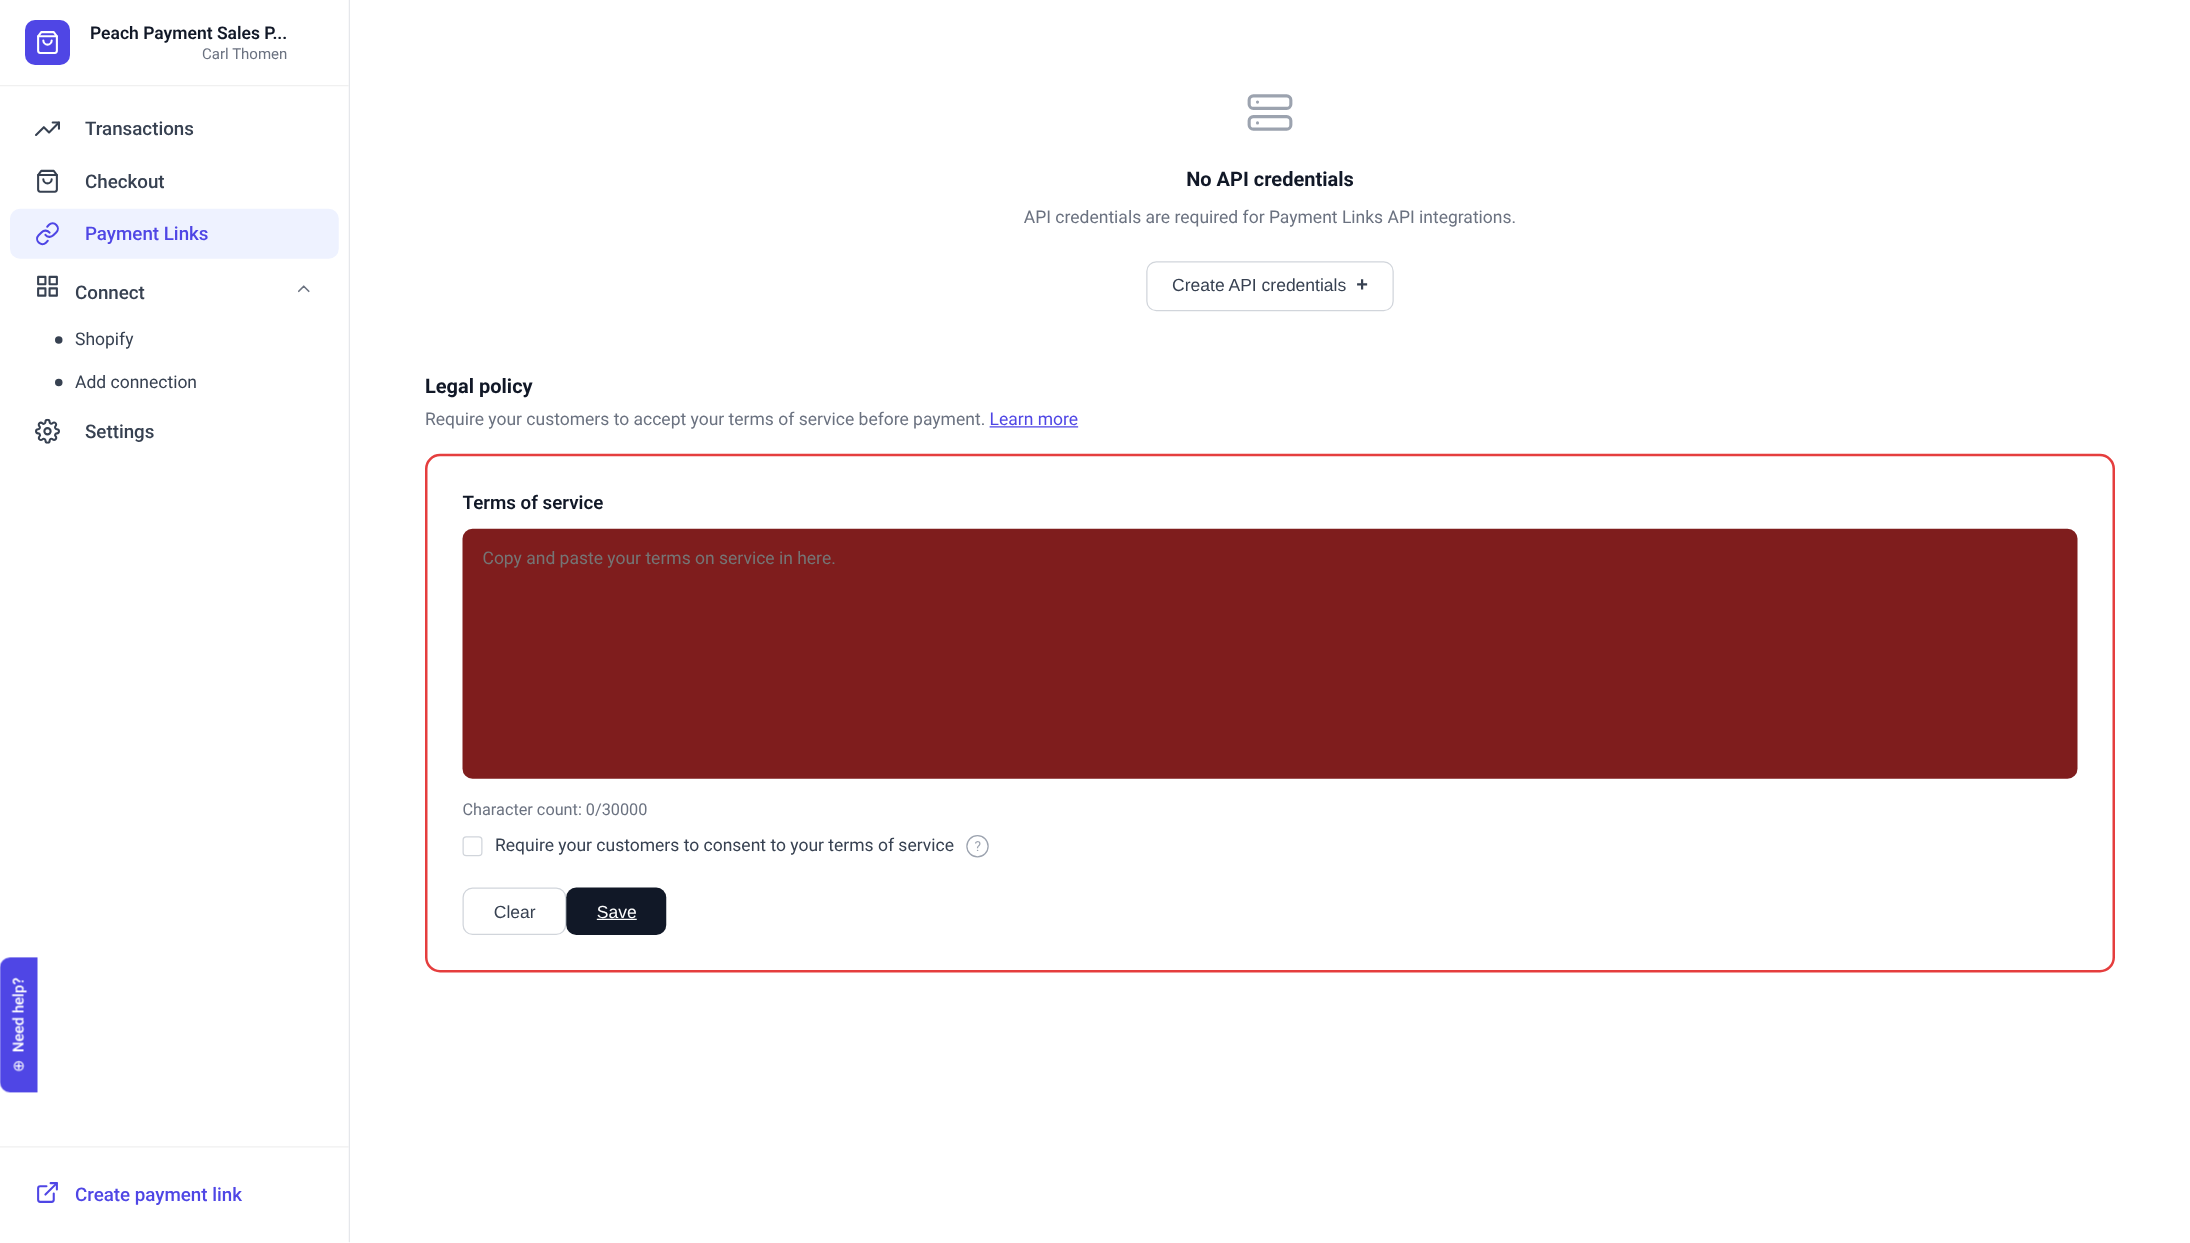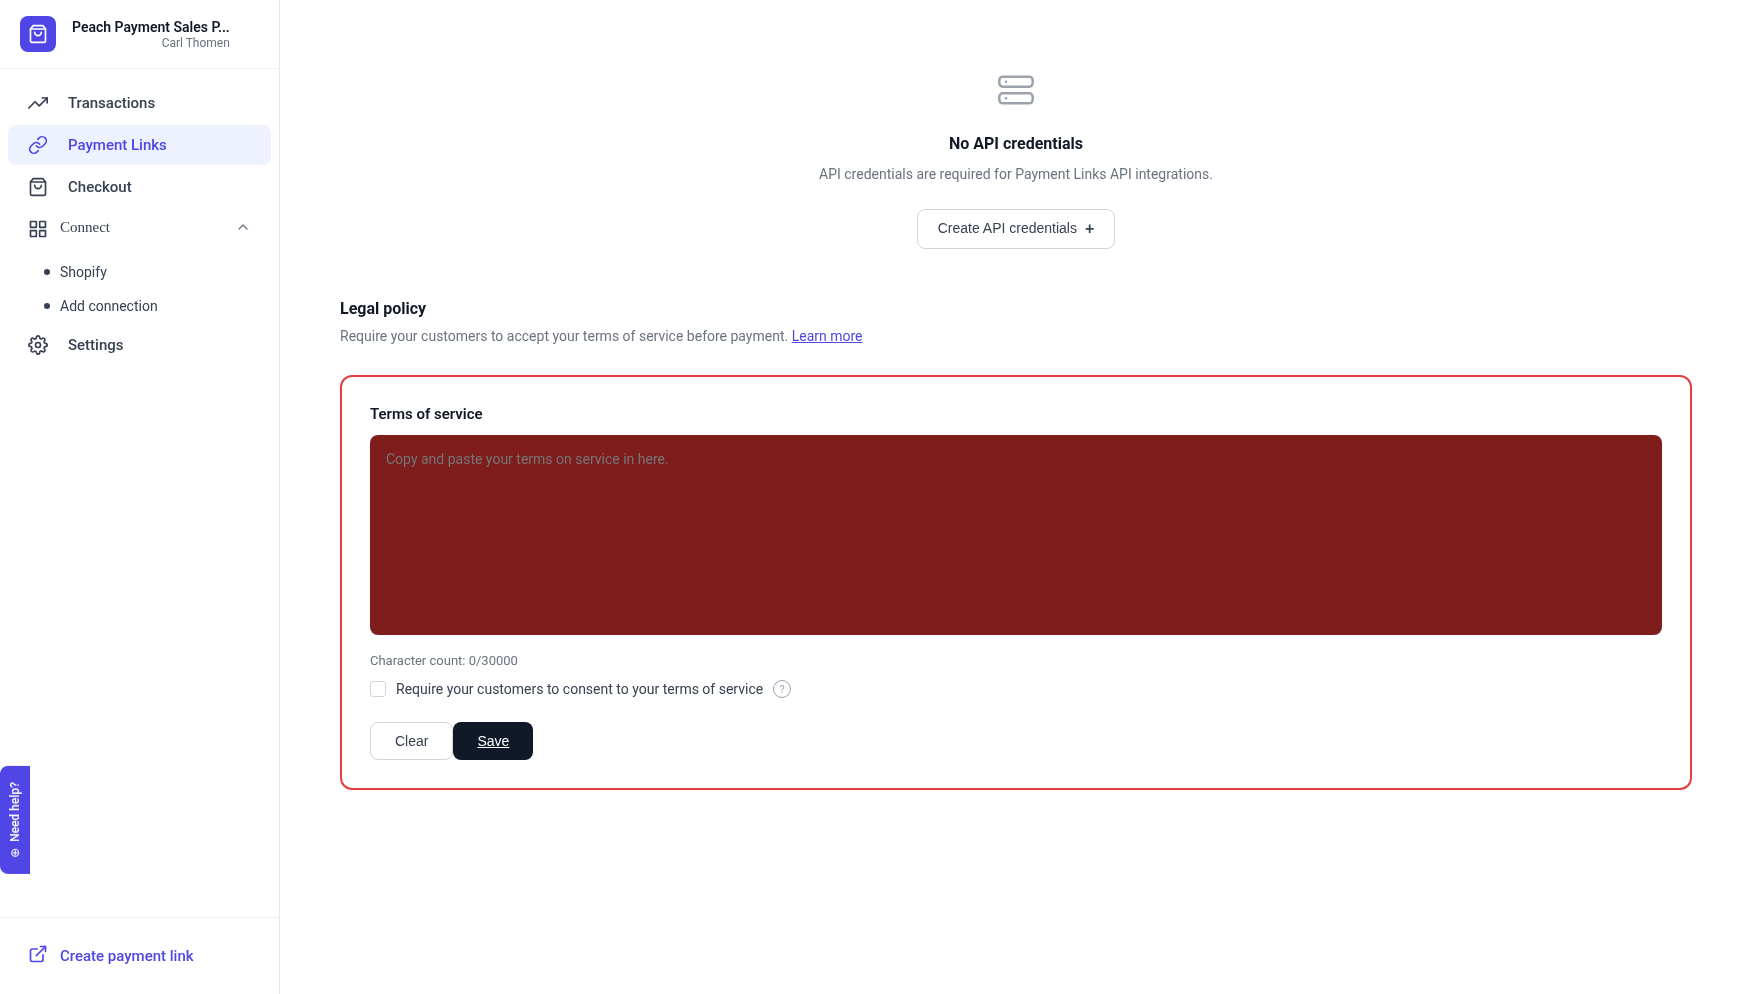--- a/index.html
+++ b/index.html
@@ -52,30 +52,29 @@
       color: #374151;
       font-size: 15px;
       font-weight: 500;
       user-select: none;
     }
     .nav-item.active { background: #eef2ff; color: #4f46e5; }
     .nav-item .nav-icon { width: 20px; height: 20px; display: flex; align-items: center; justify-content: center; flex-shrink: 0; color: inherit; }
 
     .nav-item-connect {
       display: flex;
-      align-items: flex-start;
+      align-items: flex-end;
       gap: 12px;
       padding: 10px 20px;
       cursor: pointer;
       border-radius: 8px;
       margin: 2px 8px;
       color: #374151;
       font-size: 15px;
       font-weight: 500;
-      font-family: Liberation Serif, serif;
     }
 
     .connect-chevron { margin-left: auto; }
 
     .sub-nav { padding-left: 44px; }
     .sub-nav-item {
       display: flex;
       align-items: center;
       gap: 10px;
       padding: 9px 20px 9px 0;
@@ -173,21 +172,21 @@
     .legal-policy-section { }
     .section-title {
       font-size: 16px;
       font-weight: 700;
       color: #111827;
       margin-bottom: 8px;
     }
     .section-subtitle {
       font-size: 14px;
       color: #6b7280;
-      margin-bottom: 28px;
+      margin-bottom: 16px;
       line-height: 1.5;
     }
     .section-subtitle a { color: #4f46e5; text-decoration: underline; }
 
     
     .tos-card {
       border: 2px solid #e53e3e;
       border-radius: 12px;
       padding: 28px;
       background: #fff;
@@ -296,39 +295,39 @@
     <div class="nav-item">
       <span class="nav-icon">
         <svg class="icon-svg" viewBox="0 0 24 24">
             <polyline points="23 6 13.5 15.5 8.5 10.5 1 18"></polyline>
             <polyline points="17 6 23 6 23 12"></polyline>
           </svg>
       </span>
       <span>Transactions</span>
     </div>
 
-    <div class="nav-item active">
-      <span class="nav-icon">
-        <svg class="icon-svg" viewBox="0 0 24 24">
-            <path d="M10 13a5 5 0 007.54.54l3-3a5 5 0 00-7.07-7.07l-1.72 1.71"></path>
-            <path d="M14 11a5 5 0 00-7.54-.54l-3 3a5 5 0 007.07 7.07l1.71-1.71"></path>
-          </svg>
-      </span>
-      <span>Payment Links</span>
-    </div>
-
     <div class="nav-item">
       <span class="nav-icon">
         <svg class="icon-svg" viewBox="0 0 24 24">
             <path d="M6 2L3 6v14a2 2 0 002 2h14a2 2 0 002-2V6l-3-4z"></path>
             <line x1="3" y1="6" x2="21" y2="6"></line>
             <path d="M16 10a4 4 0 01-8 0"></path>
           </svg>
       </span>
       <span>Checkout</span>
+    </div>
+
+    <div class="nav-item active">
+      <span class="nav-icon">
+        <svg class="icon-svg" viewBox="0 0 24 24">
+            <path d="M10 13a5 5 0 007.54.54l3-3a5 5 0 00-7.07-7.07l-1.72 1.71"></path>
+            <path d="M14 11a5 5 0 00-7.54-.54l-3 3a5 5 0 007.07 7.07l1.71-1.71"></path>
+          </svg>
+      </span>
+      <span>Payment Links</span>
     </div>
 
     <div class="nav-item-connect">
       <span class="nav-icon">
         <svg class="icon-svg" viewBox="0 0 24 24">
             <rect x="3" y="3" width="7" height="7"></rect>
             <rect x="14" y="3" width="7" height="7"></rect>
             <rect x="14" y="14" width="7" height="7"></rect>
             <rect x="3" y="14" width="7" height="7"></rect>
           </svg>

